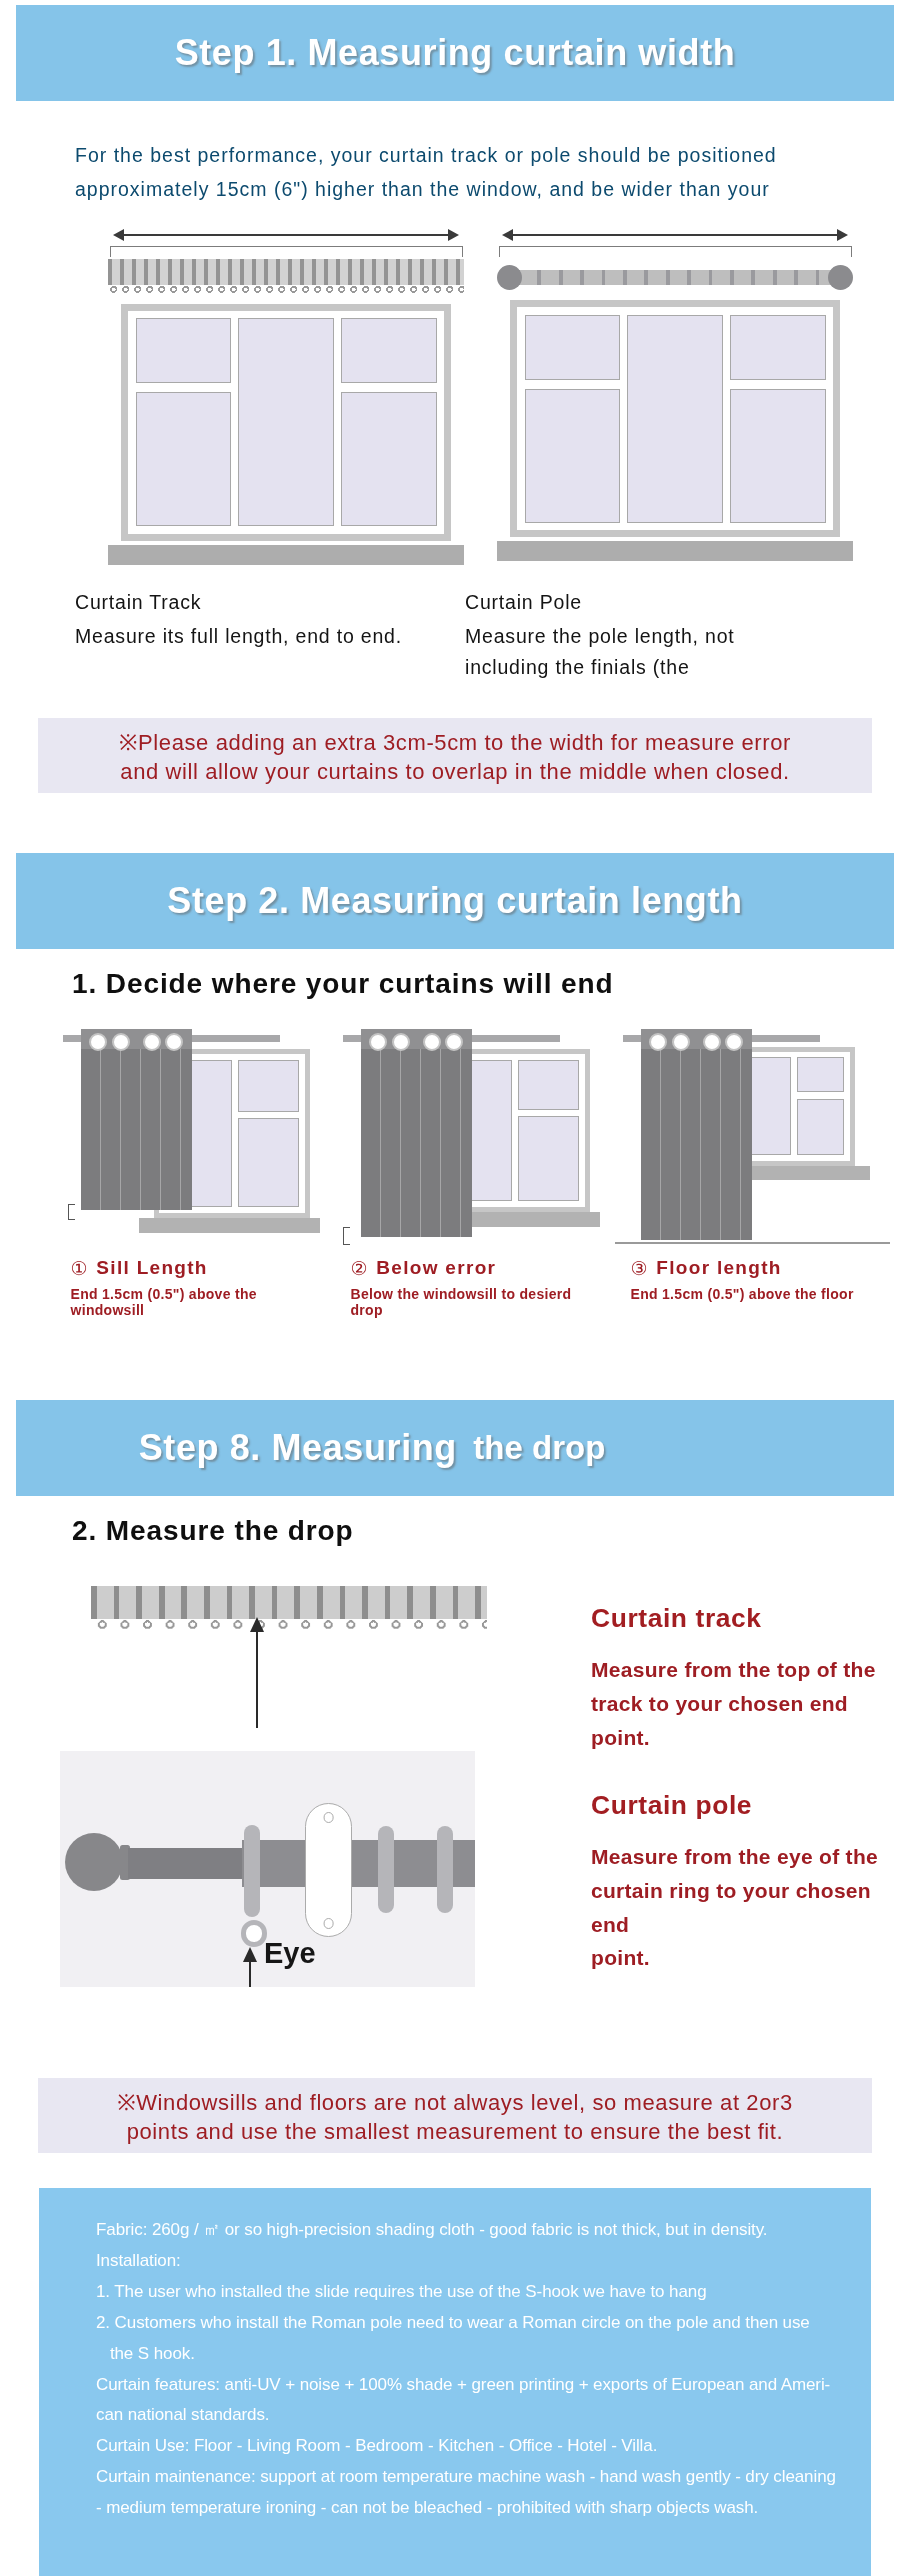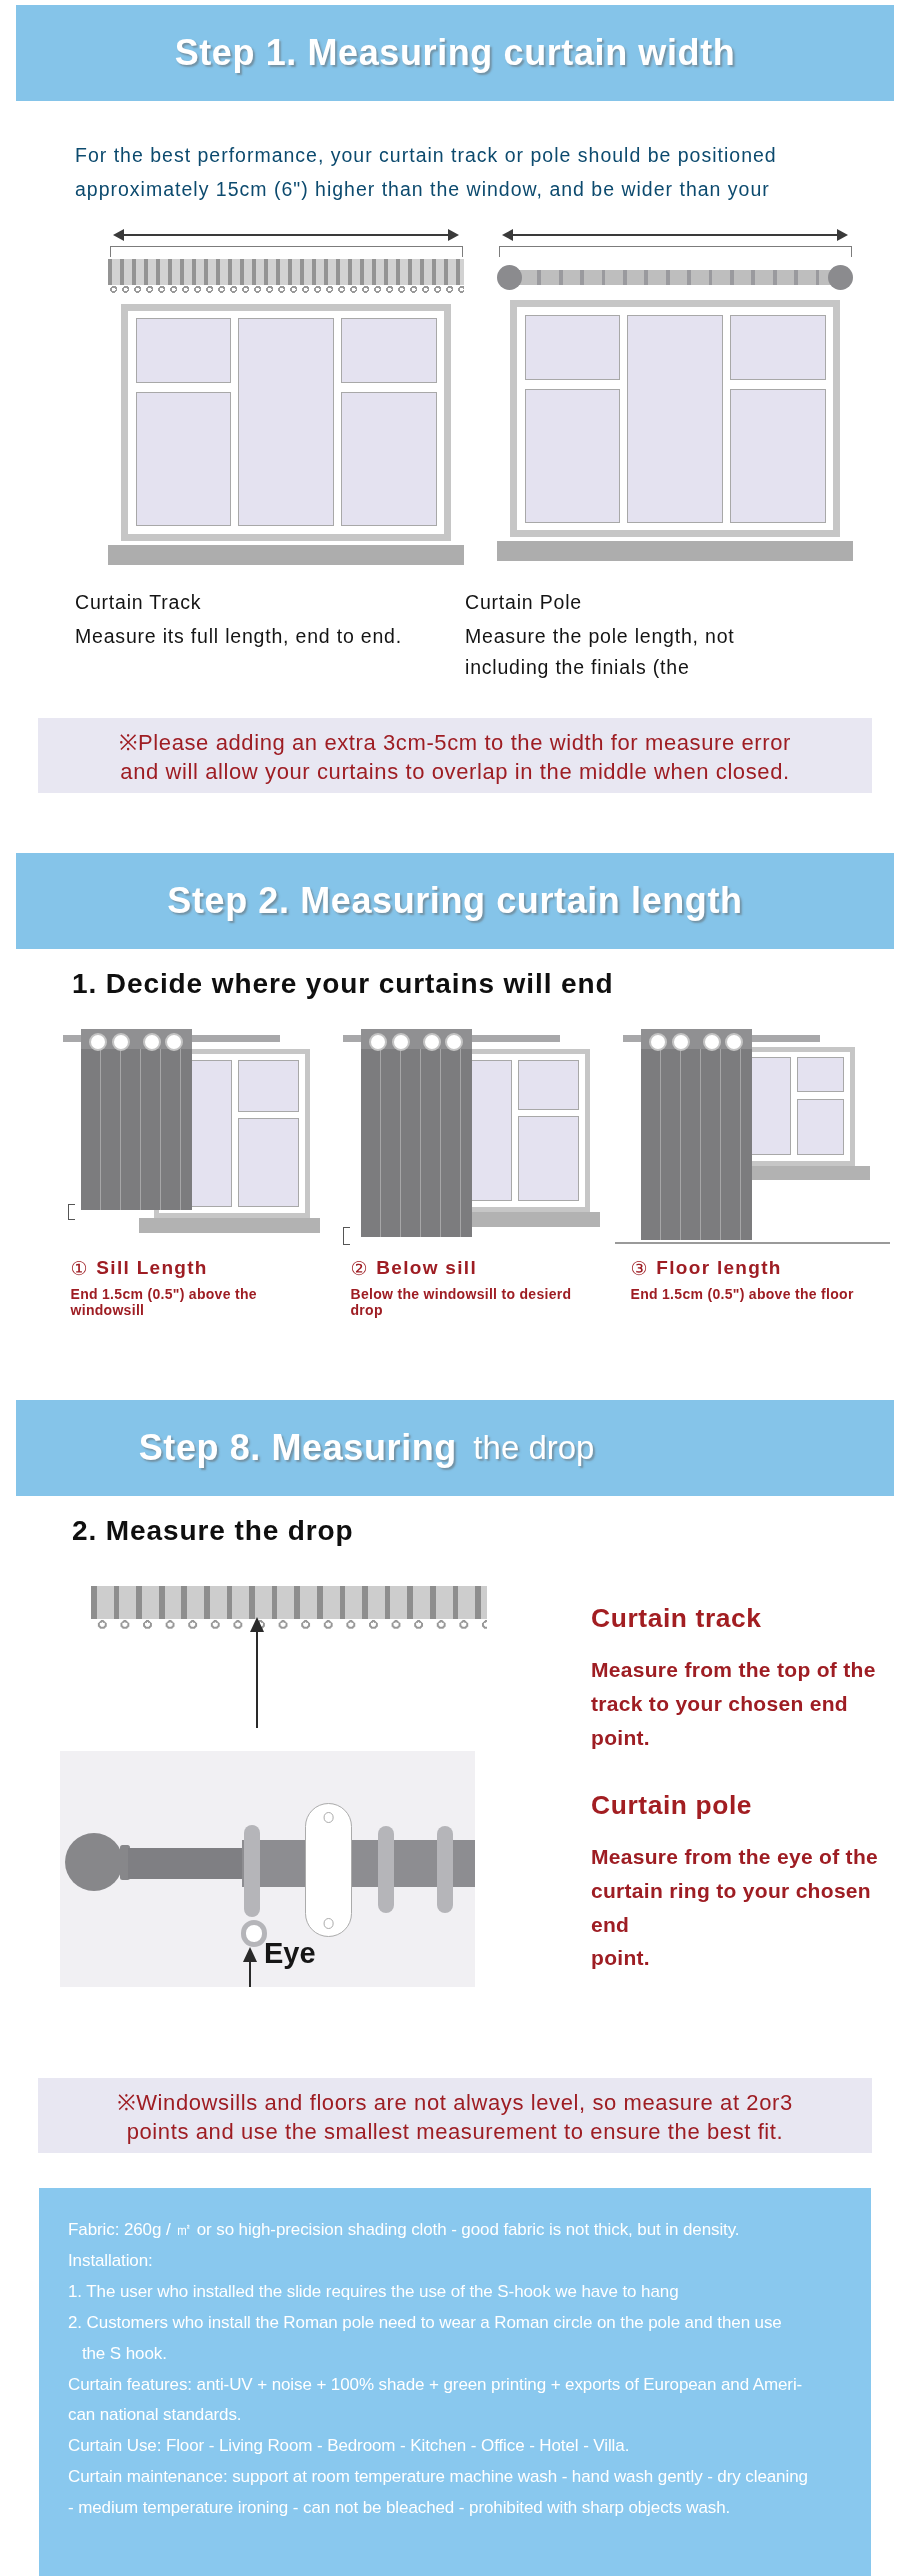--- a/index.html
+++ b/index.html
@@ -12,21 +12,21 @@
     margin:0 15.7px;height:96px;background:#85C4E9;
     display:flex;align-items:center;justify-content:center;
   }
   .banner-text{
     color:#ffffff;font-weight:bold;font-size:36px;letter-spacing:0.6px;
     text-shadow:1.9px 1.9px 1.9px rgba(95,95,95,.5);
   }
   .banner.step1{margin-top:5px;}
   .banner.step2{margin-top:60px;}
   .banner.step3{margin-top:82px;justify-content:flex-start;padding-left:123px;}
-  .banner-sub{font-weight:normal;font-size:33px;letter-spacing:0;margin-left:16.4px;
+  .banner-sub{font-weight:bold;font-size:33px;letter-spacing:0;margin-left:16.4px;
     font-family:"Liberation Sans", sans-serif;}
   
   .intro{margin:38px 0 0 75px;font-size:19.5px;letter-spacing:1px;line-height:1.72;color:#0c4a6e;}
   
   .fig-row{display:flex;margin:21.4px 0 0 107px;gap:31px;}
   .winfig{width:358px;position:relative;}
   .dbl-arrow{position:relative;height:2.5px;background:#3a3a3a;margin:6.3px 8.8px 0 8.8px;}
   .dbl-arrow::before{content:"";position:absolute;left:-2.5px;top:-5px;width:0;height:0;
     border-right:11.3px solid #3a3a3a;border-top:6.3px solid transparent;border-bottom:6.3px solid transparent;}
   .dbl-arrow::after{content:"";position:absolute;right:-2.5px;top:-5px;width:0;height:0;
@@ -110,21 +110,21 @@
     border:1.9px solid #ABABAB;border-radius:24px;z-index:1;}
   .p-screw{position:absolute;left:50%;transform:translateX(-50%);width:8.8px;height:8.8px;
     border:1.9px solid #ABABAB;border-radius:50%;background:#fff;}
   .p-eye{position:absolute;left:181px;top:169px;width:16.4px;height:16.4px;border:5.7px solid #B5B5B9;
     border-radius:50%;background:#ffffff;z-index:2;}
   .eye-label{position:absolute;left:204px;top:186px;font-size:29px;font-weight:bold;color:#161616;}
   
   .infobox{margin:35px 39px 0 39px;height:497px;background:#89C8EE;
     padding:26.4px 29px;box-sizing:border-box;}
   .infobox div{color:#ffffff;font-size:17px;letter-spacing:-0.1px;line-height:1.82;
-    white-space:pre-wrap;}
+    white-space:pre-wrap;margin-left:28px;}
 </style>
 </head>
 <body>
 
 <div class="banner step1">
   <div class="banner-text">Step 1. Measuring curtain width</div>
 </div>
 
 <div class="intro">
   <div>For the best performance, your curtain track or pole should be positioned</div>
@@ -253,21 +253,21 @@
         <div class="grommet" style="left:8%;"></div>
         <div class="grommet" style="left:28%;"></div>
         <div class="grommet" style="left:56%;"></div>
         <div class="grommet" style="left:76%;"></div>
       </div>
       <div class="lbr" style="left:0;top:200px;height:16.4px;"></div>
     </div>
     <div class="copt-cap">
       <div class="l1">
         <span class="cnum">②</span>
-        <span>Below sill</span>
+        <span>Below error</span>
       </div>
       <div class="l2">Below the windowsill to desierd drop</div>
     </div>
   </div>
 
   <div class="copt">
     <div class="stage">
       <div class="rod" style="right:22%;"></div>
       <div class="cwin" style="left:42%;right:8%;top:20px;bottom:81px;">
         <div class="wcol">

